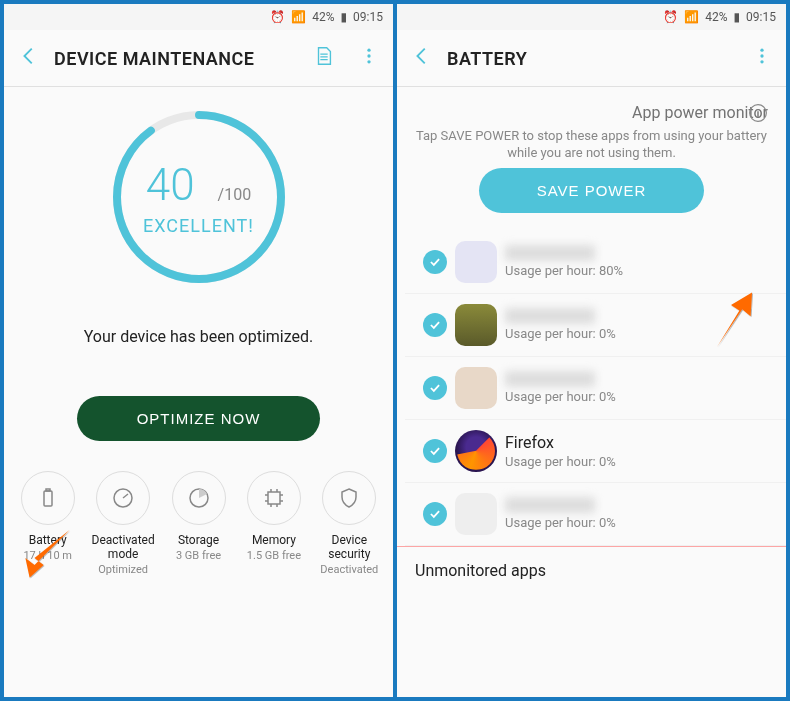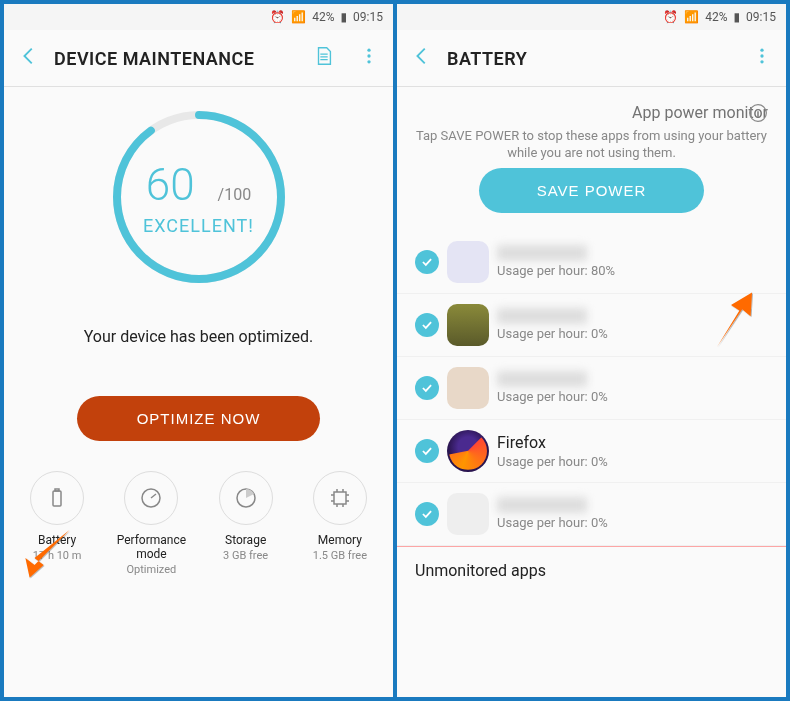--- a/index.html
+++ b/index.html
@@ -56,21 +56,21 @@
   flex-direction: column;
   align-items: center;
   justify-content: center;
 }
 .score-circle svg { position: absolute; inset: 0; }
 .score-num { font-size: 44px; font-weight: 300; color: #4fc3d9; }
 .score-of { font-size: 16px; color: #888; margin-left: 19px; text-align: right; }
 .score-label { font-size: 18px; color: #4fc3d9; letter-spacing: 1px; margin-top: 4px; }
 .optimized-msg { text-align: center; font-size: 16px; color: #222; padding: 30px 0 50px; }
 .optimize-btn {
-  background: #c2410c;
+  background: #14532d;
   color: #fff;
   border: none;
   border-radius: 24px;
   padding: 14px 60px;
   font-size: 15px;
   letter-spacing: 1px;
   margin: 0 auto;
   display: block;
   cursor: pointer;
 }
@@ -116,20 +116,21 @@
   margin: 6px auto 8px;
   display: block;
   cursor: pointer;
 }
 .app-row {
   display: flex;
   align-items: center;
   padding: 10px 18px;
   gap: 8px;
   border-bottom: 1px solid #f0f0f0;
+  margin-left: 8px;
 }
 .check {
   width: 24px;
   height: 24px;
   border-radius: 50%;
   background: #4fc3d9;
   display: flex;
   align-items: center;
   justify-content: center;
 }
@@ -211,21 +212,21 @@
     </span>
   </div>
   <div class="divider"></div>
   <div class="circle-wrap">
     <div class="score-circle">
       <svg viewBox="0 0 180 180">
         <circle cx="90" cy="90" r="82" stroke="#e8e8e8" stroke-width="8" fill="none"></circle>
         <circle cx="90" cy="90" r="82" stroke="#4fc3d9" stroke-width="8" fill="none" stroke-dasharray="515" stroke-dashoffset="52" transform="rotate(-90 90 90)" stroke-linecap="round"></circle>
       </svg>
       <div>
-        <span class="score-num">60</span>
+        <span class="score-num">40</span>
         <span class="score-of">/100</span>
       </div>
       <div class="score-label">EXCELLENT!</div>
     </div>
   </div>
   <div class="optimized-msg">Your device has been optimized.</div>
   <button class="optimize-btn">OPTIMIZE NOW</button>
   <div class="category-row">
     <div class="cat">
       <div class="ico">
@@ -237,21 +238,21 @@
       <div class="clab">Battery</div>
       <div class="csub">17 h 10 m</div>
     </div>
     <div class="cat">
       <div class="ico">
           <svg viewBox="0 0 24 24">
             <circle cx="12" cy="12" r="9"></circle>
             <path d="M12 12l5-4"></path>
           </svg>
         </div>
-      <div class="clab">Performance mode</div>
+      <div class="clab">Deactivated mode</div>
       <div class="csub">Optimized</div>
     </div>
     <div class="cat">
       <div class="ico">
           <svg viewBox="0 0 24 24">
             <circle cx="12" cy="12" r="9"></circle>
             <path d="M12 3a9 9 0 0 1 8 5l-8 4z" fill="#ccc" stroke="none"></path>
           </svg>
         </div>
       <div class="clab">Storage</div>
@@ -260,20 +261,29 @@
     <div class="cat">
       <div class="ico">
           <svg viewBox="0 0 24 24">
             <rect x="6" y="6" width="12" height="12"></rect>
             <path d="M9 3v3M15 3v3M9 18v3M15 18v3M3 9h3M3 15h3M18 9h3M18 15h3"></path>
           </svg>
         </div>
       <div class="clab">Memory</div>
       <div class="csub">1.5 GB free</div>
     </div>
+    <div class="cat">
+      <div class="ico">
+          <svg viewBox="0 0 24 24">
+            <path d="M12 3l7 3v5c0 5-3 8-7 10-4-2-7-5-7-10V6z"></path>
+          </svg>
+        </div>
+      <div class="clab">Device security</div>
+      <div class="csub">Deactivated</div>
+    </div>
   </div>
   <div class="arrow" style="left:6px;top:512px">
     <svg viewBox="0 0 100 100">
         <defs>
           <filter id="s1">
             <feDropShadow dx="1" dy="1" stdDeviation="1" flood-opacity="0.4"></feDropShadow>
           </filter>
         </defs>
     <path d="M85 20 L35 60 L48 70 L28 88 L22 60 L35 70 Z" fill="#ff6a00" filter="url(#s1)"></path>
       </svg>

